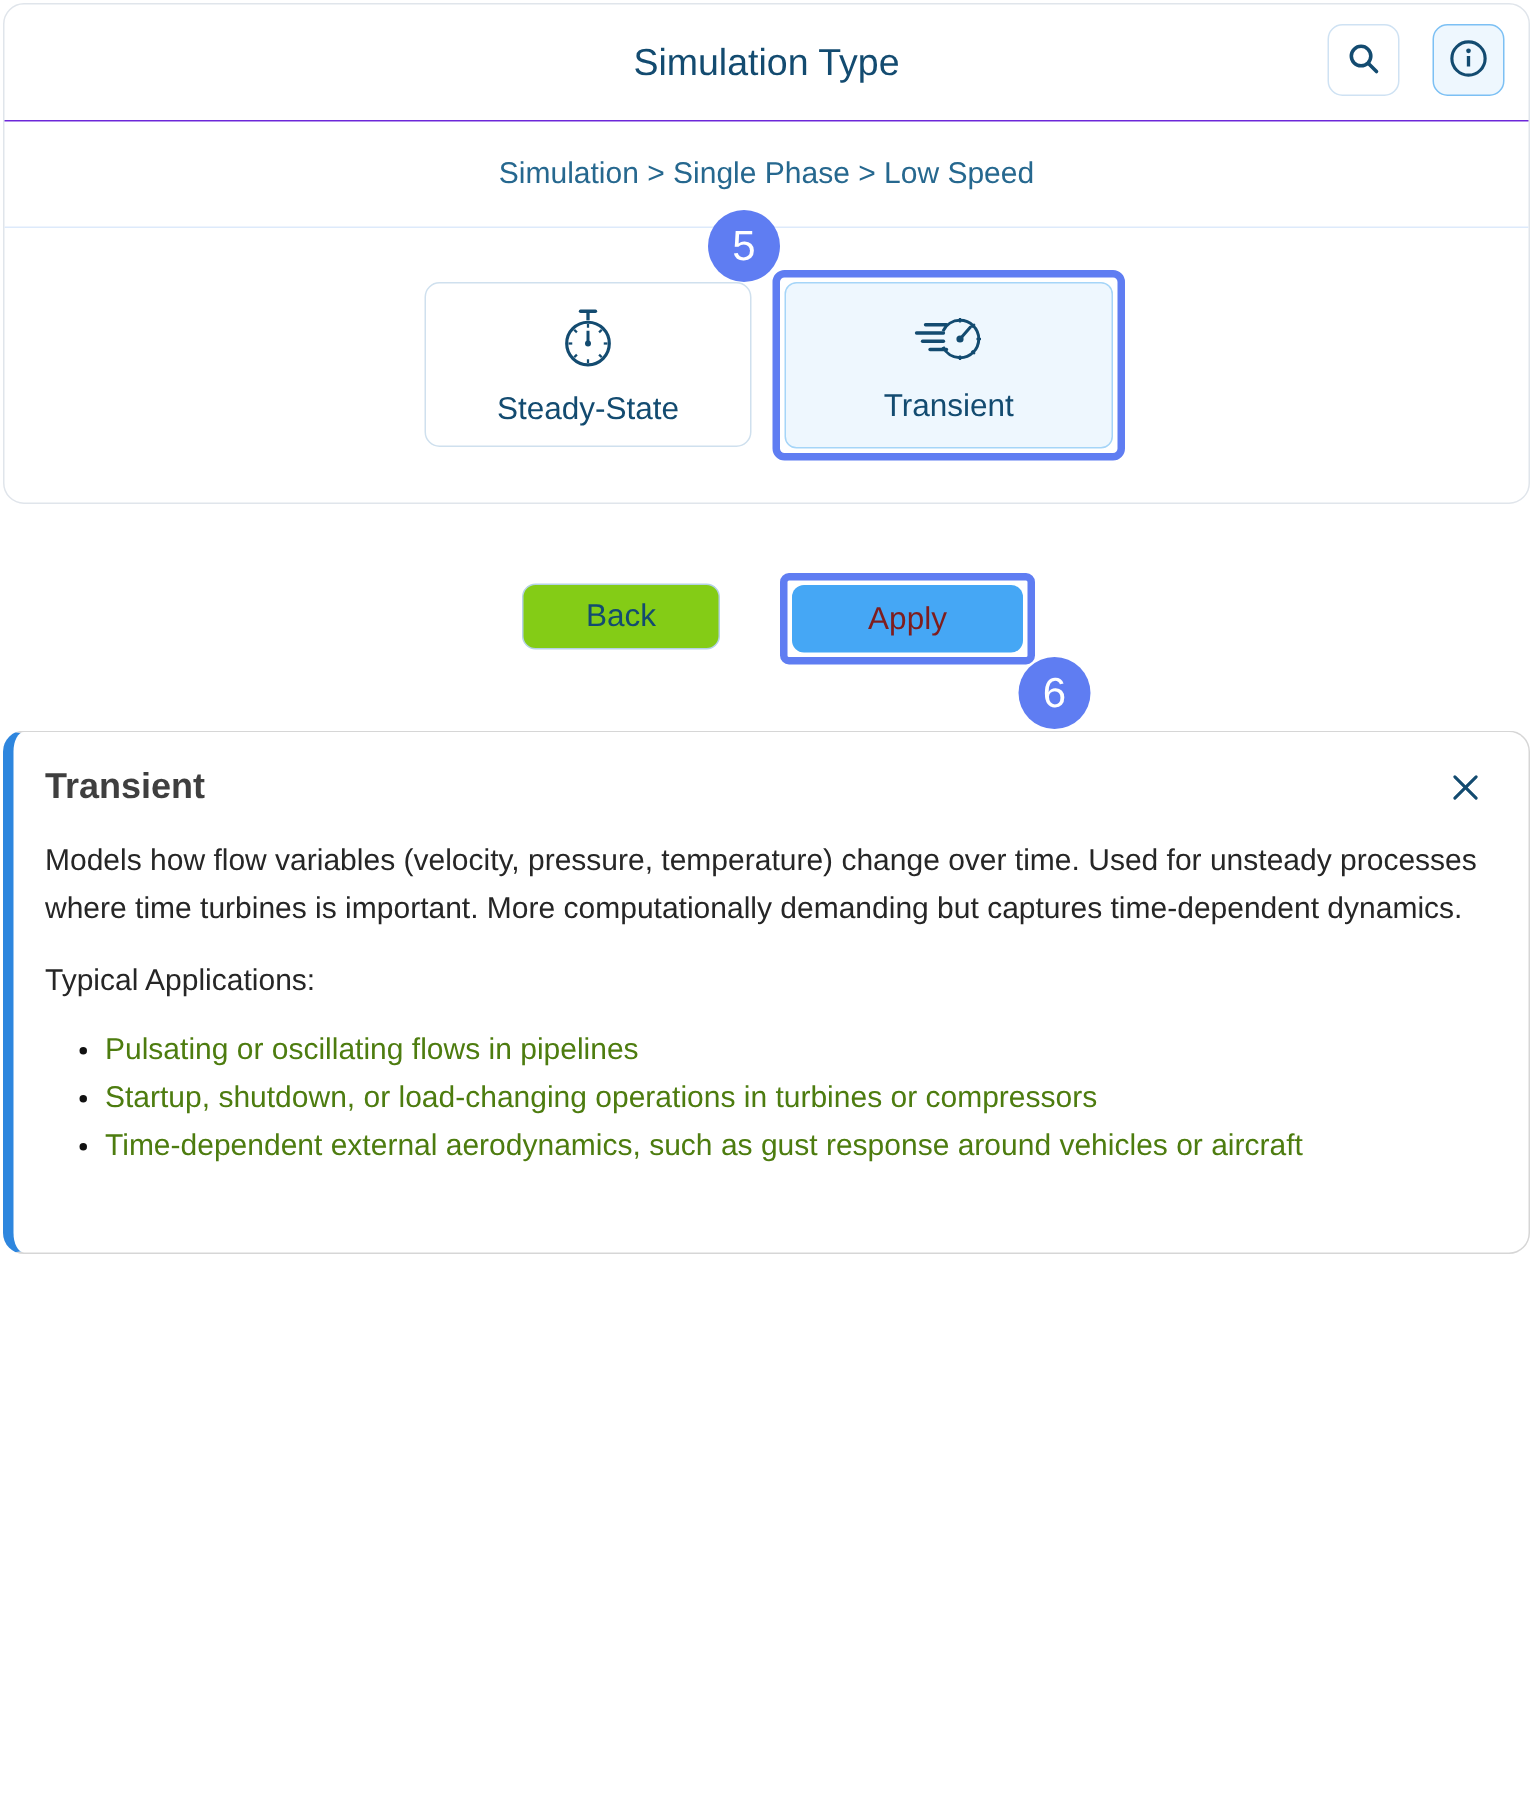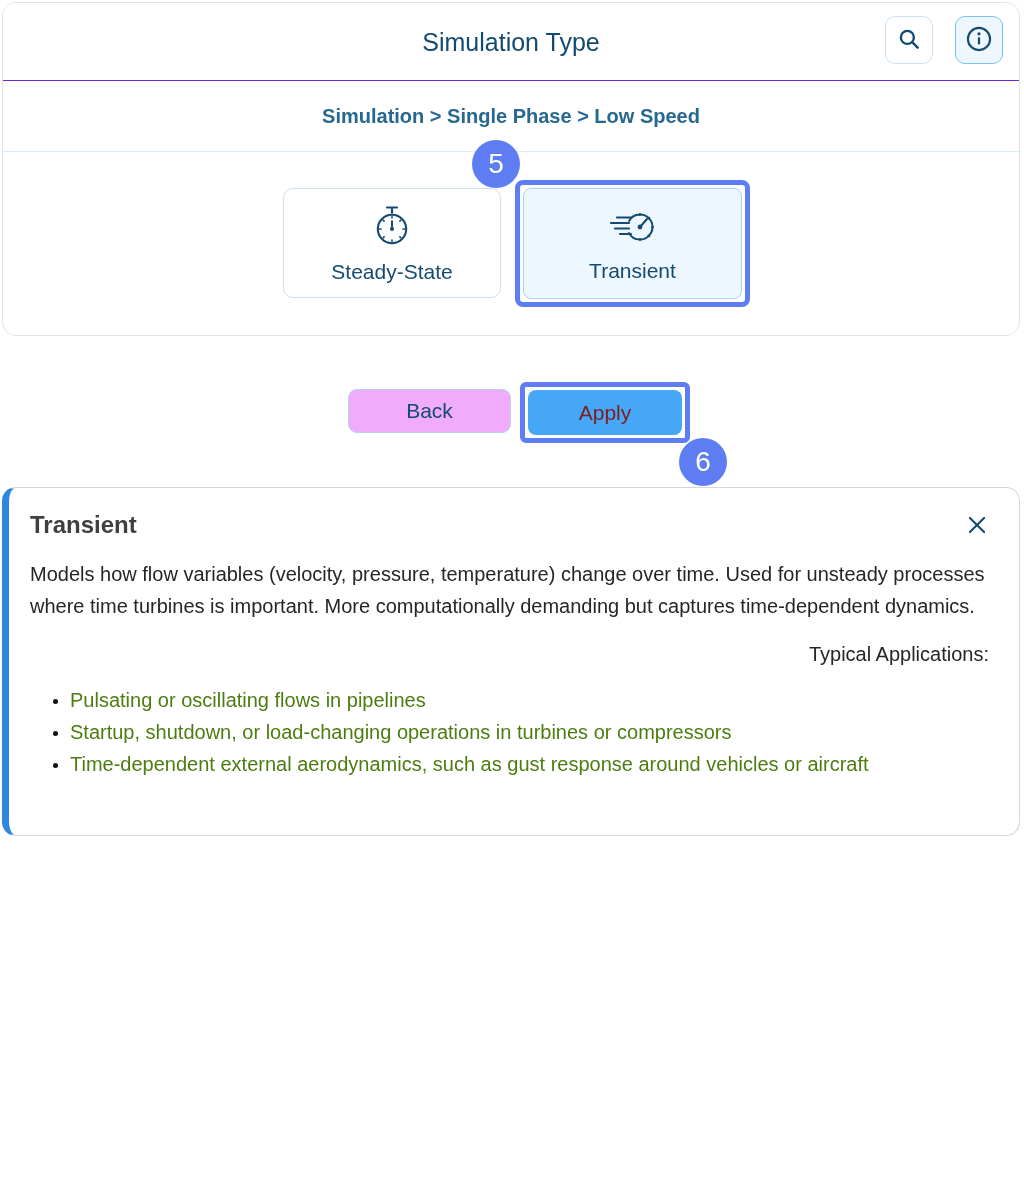--- a/index.html
+++ b/index.html
@@ -25,21 +25,21 @@
     position:absolute;top:13px;width:48px;height:48px;border-radius:10px;
     background:#fff;border:1.5px solid #cfe2f3;box-sizing:border-box;
     display:flex;align-items:center;justify-content:center;cursor:pointer;padding:0;
   }
   .icon-btn.search{right:86px;}
   .icon-btn.info{right:16px;border-color:#7cc0f4;background:#eef7fe;}
   .breadcrumb-row{
     position:absolute;left:0;top:78px;width:100%;height:71px;
     border-bottom:1px solid #ddeafb;box-sizing:border-box;
     display:flex;align-items:center;justify-content:center;
-    font-size:20px;color:#26688f;font-weight:bold;
+    font-size:20px;color:#26688f;
   }
   
   .option-card{
     display:flex;flex-direction:column;align-items:center;justify-content:center;
     gap:6px;box-sizing:border-box;cursor:pointer;
   }
   .option-label{font-size:21px;color:#134b70;}
   .card-steady{
     position:absolute;left:283px;top:188px;width:218px;height:110px;
     background:#fff;border:1.5px solid #cfe0ee;border-radius:10px;
@@ -55,22 +55,22 @@
   }
   .badge{
     position:absolute;width:48px;height:48px;border-radius:50%;
     background:#5f7df2;color:#fff;font-size:28px;
     display:flex;align-items:center;justify-content:center;z-index:5;
   }
   .badge-5{left:472px;top:140px;}
   .badge-6{left:679px;top:438px;}
   
   .back-btn{
-    position:absolute;left:348px;top:389px;width:163px;height:44px;
-    background:#f0abfc;border:1.5px solid #b5d2e6;border-radius:9px;
+    position:absolute;left:348px;top:389px;width:132px;height:44px;
+    background:#84cc16;border:1.5px solid #b5d2e6;border-radius:9px;
     font-size:21px;color:#134b70;cursor:pointer;
     font-family:"Liberation Sans",sans-serif;
   }
   .annotation-apply{left:520px;top:382px;width:170px;height:61px;border-radius:6px;}
   .apply-btn{
     width:100%;height:100%;background:#45a7f5;border:none;border-radius:8px;
     color:#7f1d1d;font-size:21px;cursor:pointer;font-family:"Liberation Sans",sans-serif;
   }
   
   .info-panel{
@@ -83,21 +83,21 @@
   }
   .panel-close{
     position:absolute;right:28px;top:24px;width:28px;height:28px;
     background:none;border:none;padding:0;cursor:pointer;
     display:flex;align-items:center;justify-content:center;
   }
   .panel-desc{
     margin:18px 0 0;font-size:20px;line-height:32px;color:#262626;
   }
   .panel-apps-heading{
-    margin:16px 0 0;font-size:20px;line-height:32px;color:#262626;text-align:right;
+    margin:16px 0 0;font-size:20px;line-height:32px;color:#262626;
   }
   .panel-apps{
     margin:14px 0 0;padding-left:40px;font-size:20px;line-height:32px;color:#4d7c0f;
   }
   .panel-apps li{margin:0;}
   .panel-apps li::marker{color:#111;font-size:17px;}
 </style>
 </head>
 <body>
 

